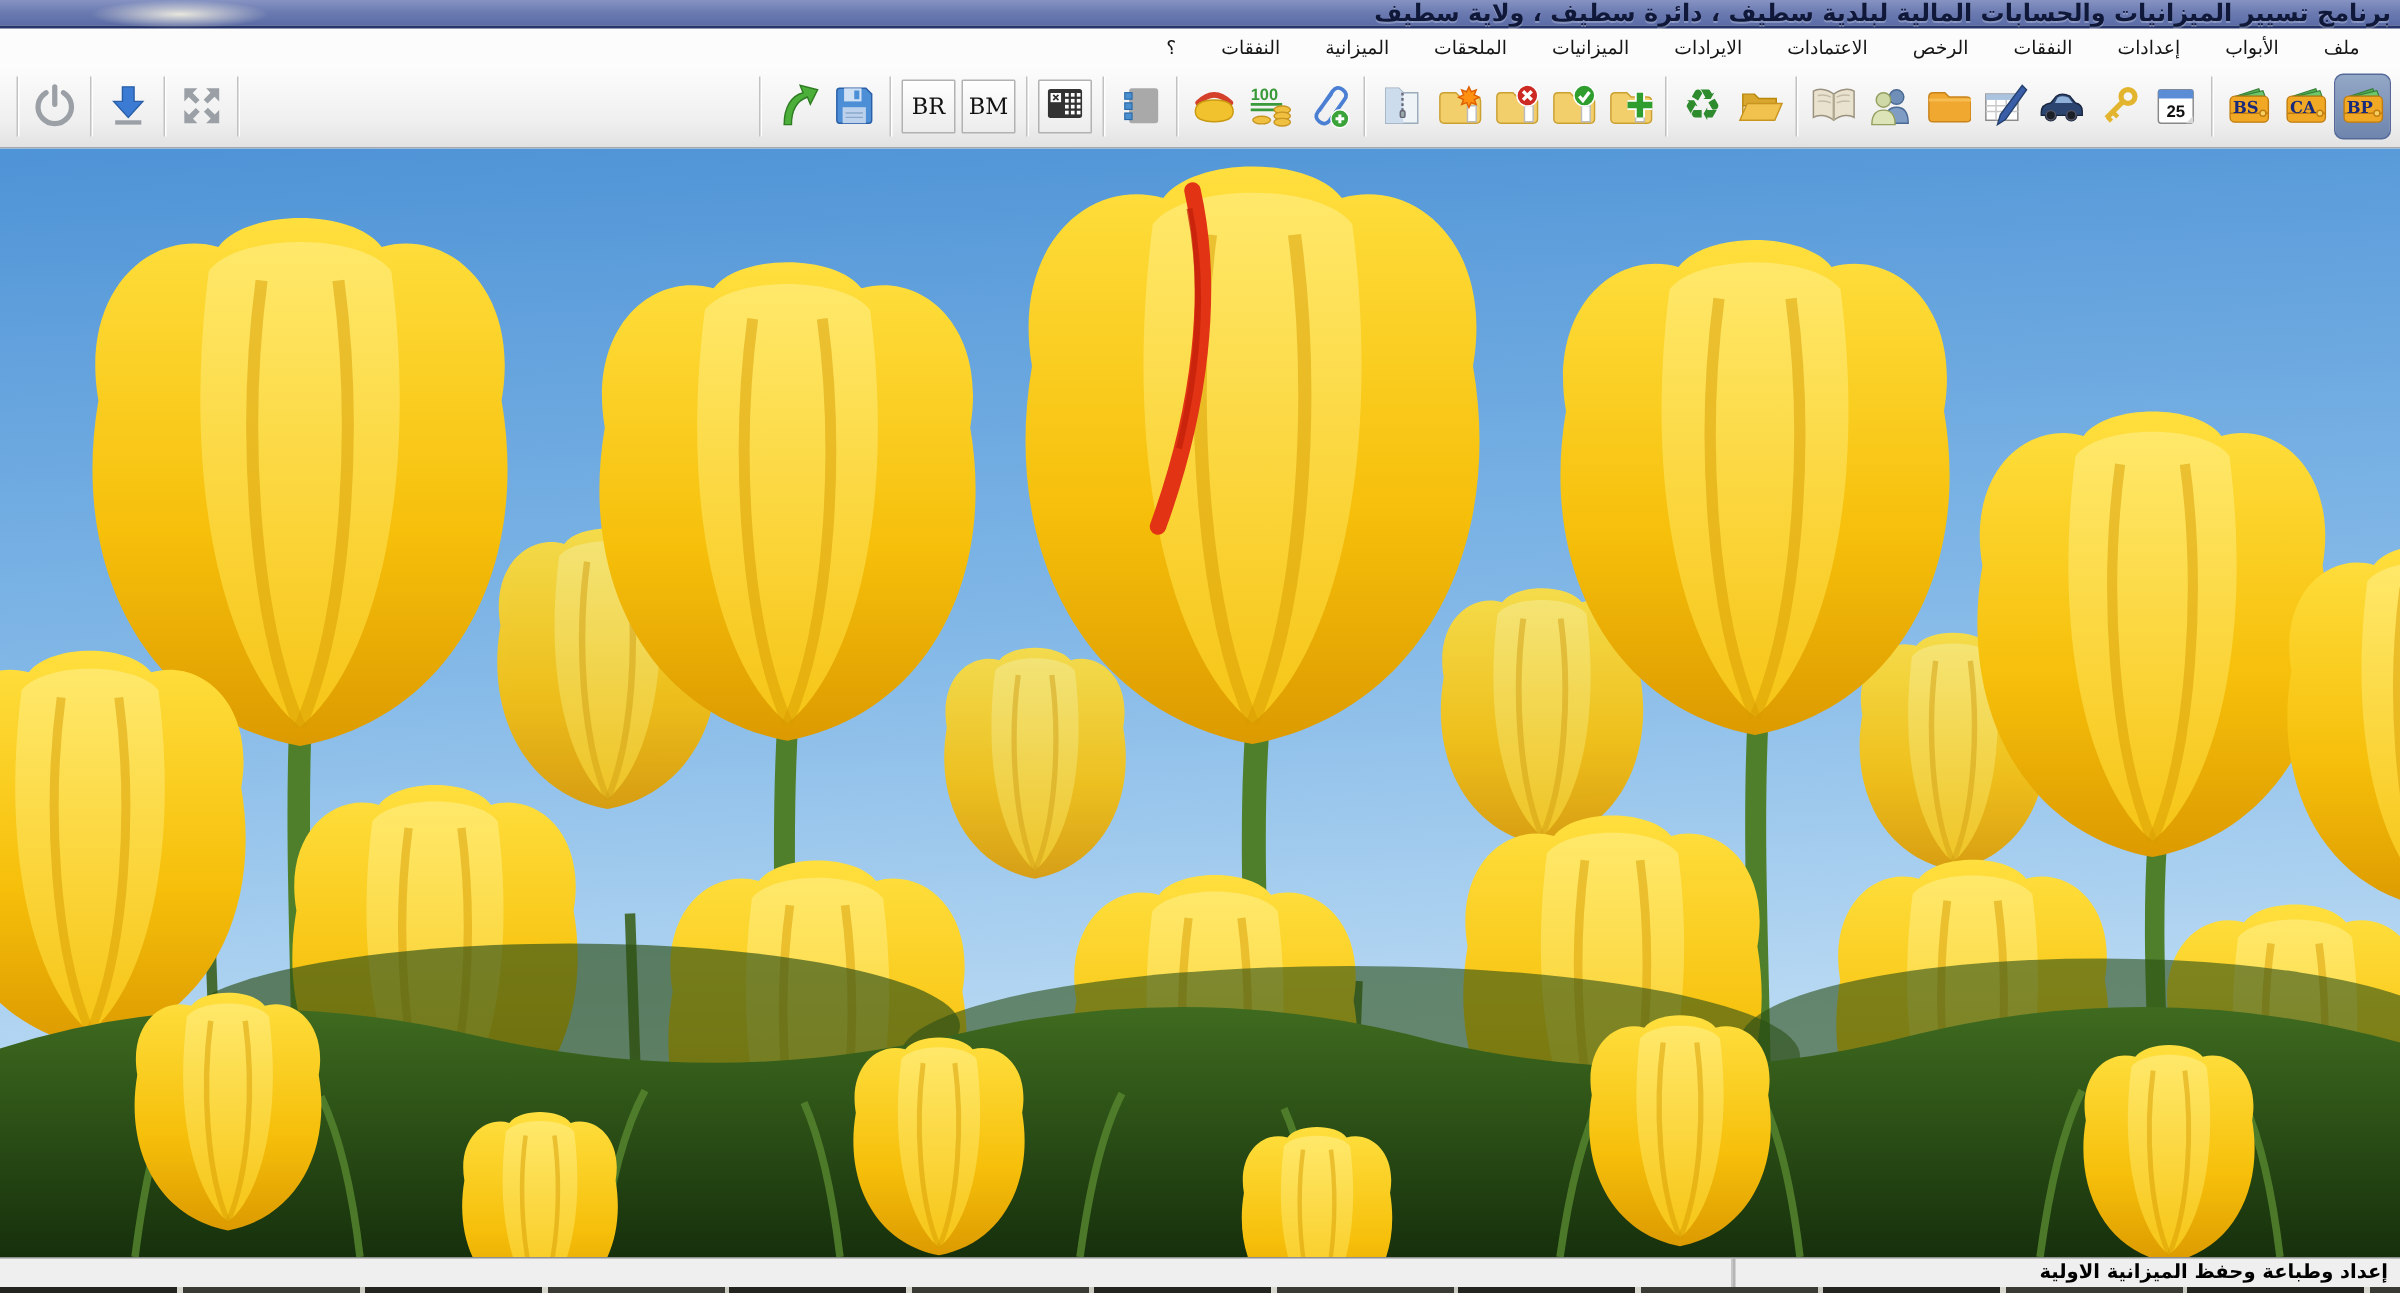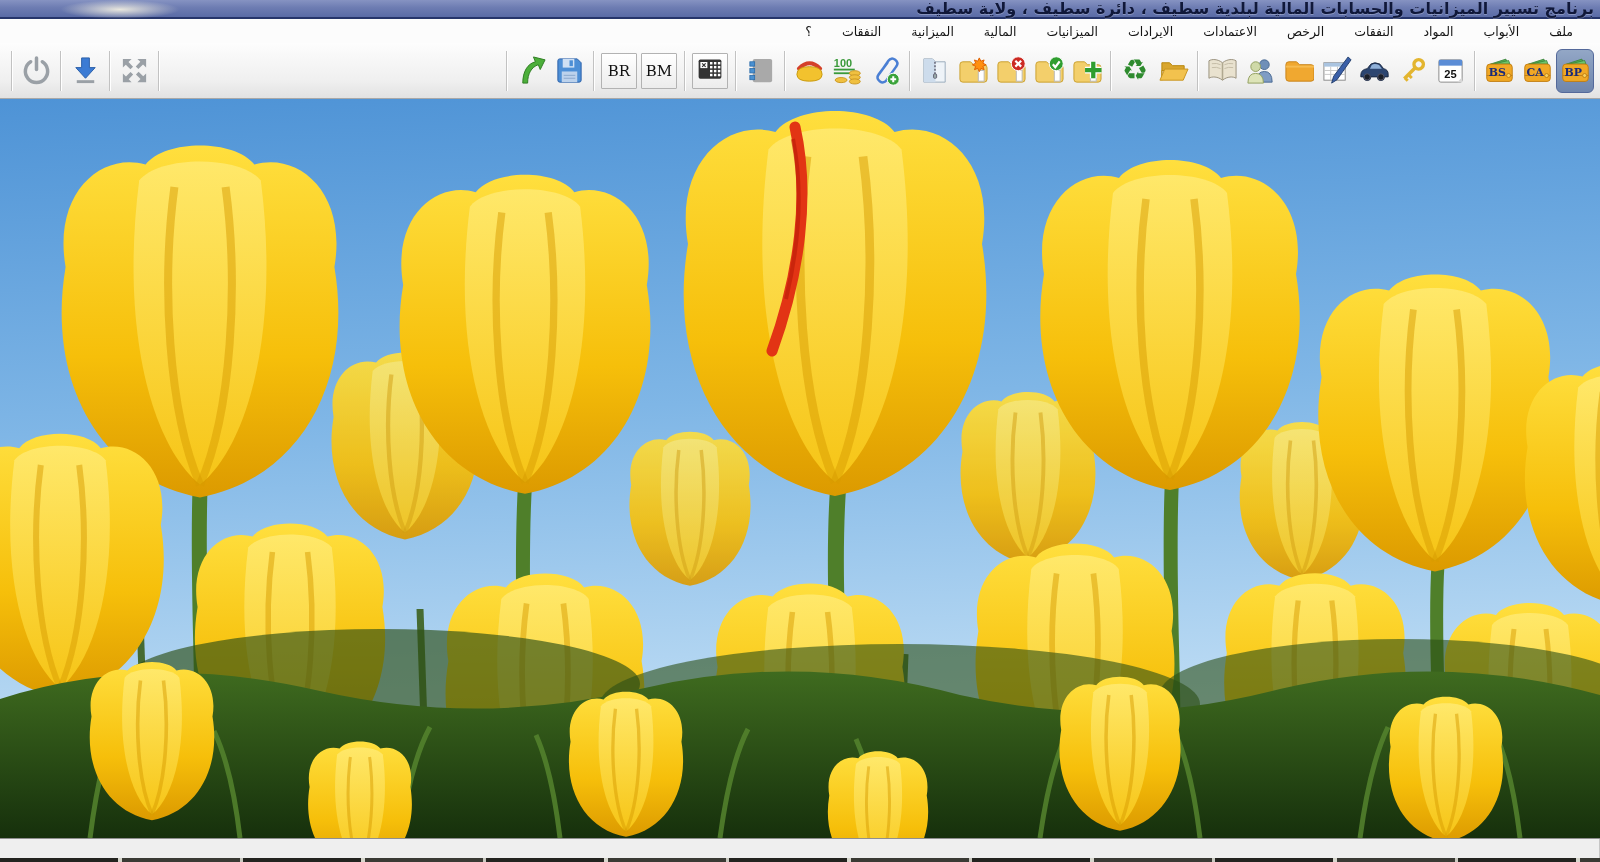--- a/index.html
+++ b/index.html
@@ -85,27 +85,27 @@
 </head>
 <body>
 
 <div class="titlebar">
   <span class="titlebar-text">برنامج تسيير الميزانيات والحسابات المالية لبلدية  سطيف  ،  دائرة سطيف ، ولاية سطيف</span>
 </div>
 
 <div class="menubar">
   <span class="menu-item">ملف</span>
   <span class="menu-item">الأبواب</span>
-  <span class="menu-item">المواد</span>
+  <span class="menu-item">إعدادات</span>
   <span class="menu-item">النفقات</span>
   <span class="menu-item">الرخص</span>
   <span class="menu-item">الاعتمادات</span>
   <span class="menu-item">الايرادات</span>
   <span class="menu-item">الميزانيات</span>
-  <span class="menu-item">المالية</span>
+  <span class="menu-item">الملحقات</span>
   <span class="menu-item">الميزانية</span>
   <span class="menu-item">النفقات</span>
   <span class="menu-item">؟</span>
 </div>
 
 <div class="toolbar">
   <div class="tool-sep"></div>
 
   <button class="tool-btn">
     <span>
@@ -533,15 +533,16 @@
     <use href="#tu" transform="translate(560,590) scale(0.66)"></use>
     <use href="#tu" transform="translate(1050,575) scale(0.7)"></use>
     <use href="#tu" transform="translate(1380,595) scale(0.66)"></use>
     <use href="#tu" transform="translate(300,640) scale(0.6)"></use>
     <use href="#tu" transform="translate(820,650) scale(0.58)"></use>
   </svg>
 </div>
 
 <div class="statusbar">
   <div class="status-left"></div>
+  <div class="status-right">إعداد وطباعة وحفظ الميزانية الاولية</div>
 </div>
 
 <div class="taskbar-sliver"></div>
 
 </body></html>

